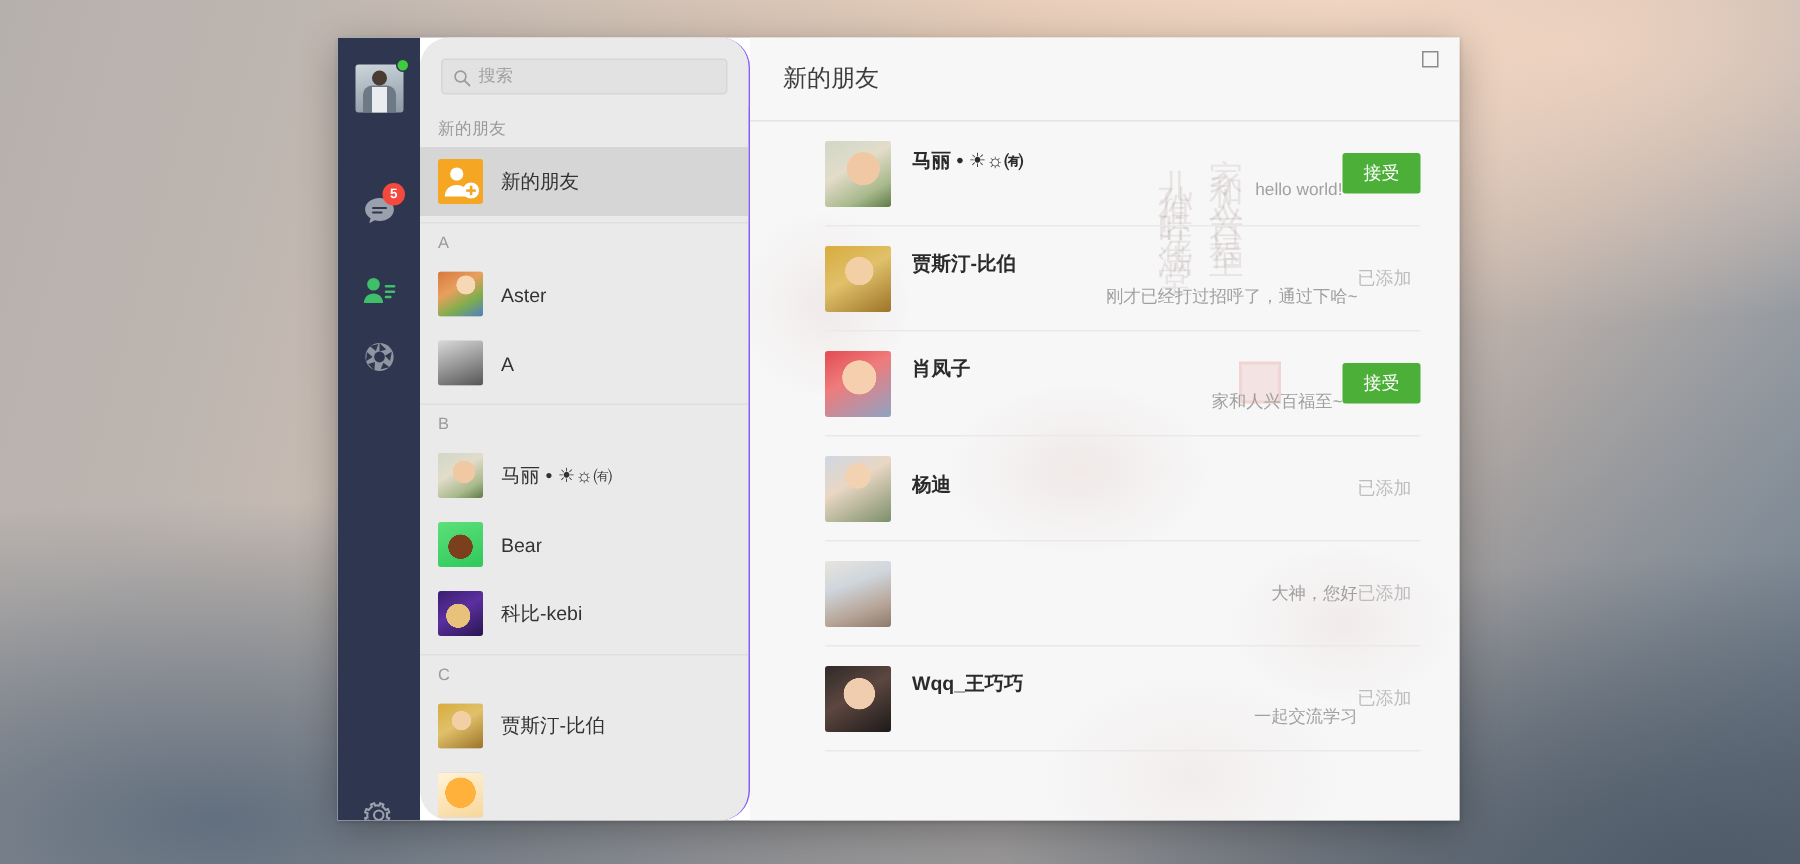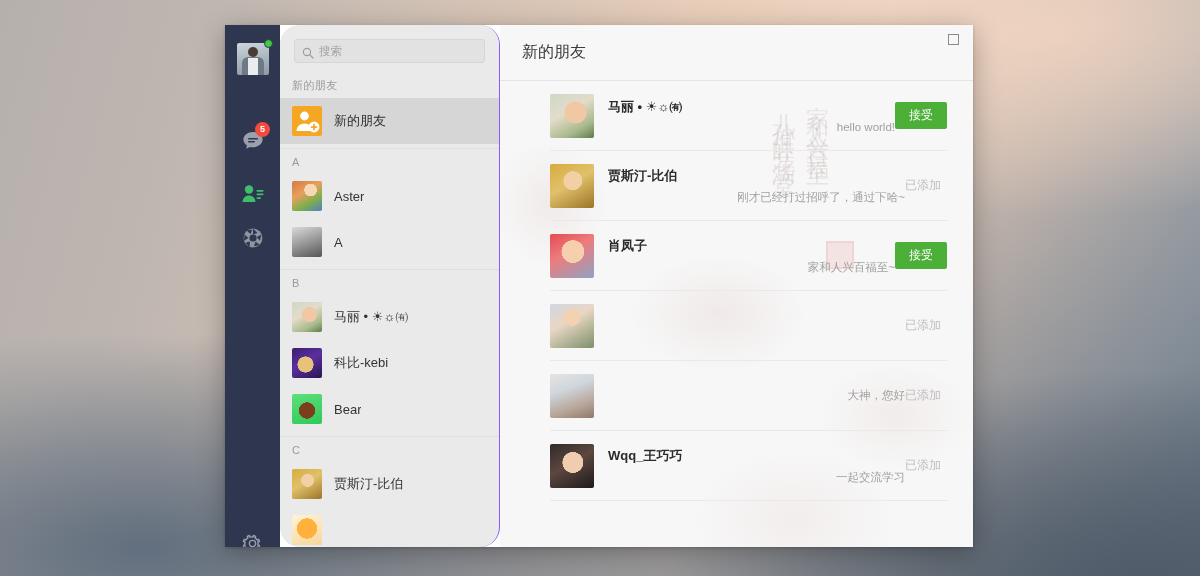--- a/index.html
+++ b/index.html
@@ -438,29 +438,29 @@
           <div class="divider-line"></div>
           <div class="group-label">B</div>
           <div class="c-row">
             <div class="c-ava">
               <div class="ph" style="background:radial-gradient(circle at 58% 42%, #f0c9a4 0 30%, rgba(0,0,0,0) 31%), linear-gradient(150deg,#cfd8c8 0%,#e3dcc9 40%,#a8b98c 75%,#5f7a46 100%)"></div>
             </div>
             <div class="c-name">马丽 • ☀☼㈲</div>
           </div>
           <div class="c-row">
             <div class="c-ava">
+              <div class="ph" style="background:radial-gradient(circle at 50% 55%, #7b3f1d 0 36%, rgba(0,0,0,0) 37%), linear-gradient(160deg,#5ce07a 0%,#2fc95a 100%)"></div>
+            </div>
+            <div class="c-name">Bear</div>
+          </div>
+          <div class="c-row">
+            <div class="c-ava">
               <div class="ph" style="background:radial-gradient(circle at 45% 55%, #e8c27a 0 34%, rgba(0,0,0,0) 35%), linear-gradient(150deg,#3b1f6e 0%,#5b2fa0 45%,#2a1550 100%)"></div>
             </div>
             <div class="c-name">科比-kebi</div>
-          </div>
-          <div class="c-row">
-            <div class="c-ava">
-              <div class="ph" style="background:radial-gradient(circle at 50% 55%, #7b3f1d 0 36%, rgba(0,0,0,0) 37%), linear-gradient(160deg,#5ce07a 0%,#2fc95a 100%)"></div>
-            </div>
-            <div class="c-name">Bear</div>
           </div>
           <div class="divider-line"></div>
           <div class="group-label">C</div>
           <div class="c-row">
             <div class="c-ava">
               <div class="ph" style="background:radial-gradient(circle at 52% 38%, #f2cfa5 0 26%, rgba(0,0,0,0) 27%), linear-gradient(150deg,#d8ab3e 0%,#e0c16a 45%,#9c7428 100%)"></div>
             </div>
             <div class="c-name">贾斯汀-比伯</div>
           </div>
           <div class="c-row">
@@ -520,20 +520,21 @@
               <div class="req-name">肖凤子</div>
               <div class="req-msg">家和人兴百福至~</div>
             </div>
             <button class="accept-btn" style="background: rgb(76, 175, 56);">接受</button>
           </div>
           <div class="req-row">
             <div class="req-ava">
               <div class="ph" style="background:radial-gradient(circle at 50% 30%, #f3d2b2 0 22%, rgba(0,0,0,0) 23%), linear-gradient(150deg,#cfd7e2 0%,#e9d7c4 40%,#7c8f6a 100%)"></div>
             </div>
             <div class="req-text">
+              <div class="req-name">杨迪</div>
             </div>
             <div class="added-label">已添加</div>
           </div>
           <div class="req-row">
             <div class="req-ava">
               <div class="ph" style="background:linear-gradient(160deg,#e8e4de 0%,#cfd6dd 35%,#b8a79a 70%,#8d7a6d 100%)"></div>
             </div>
             <div class="req-text">
               <div class="req-msg">大神，您好</div>
             </div>

